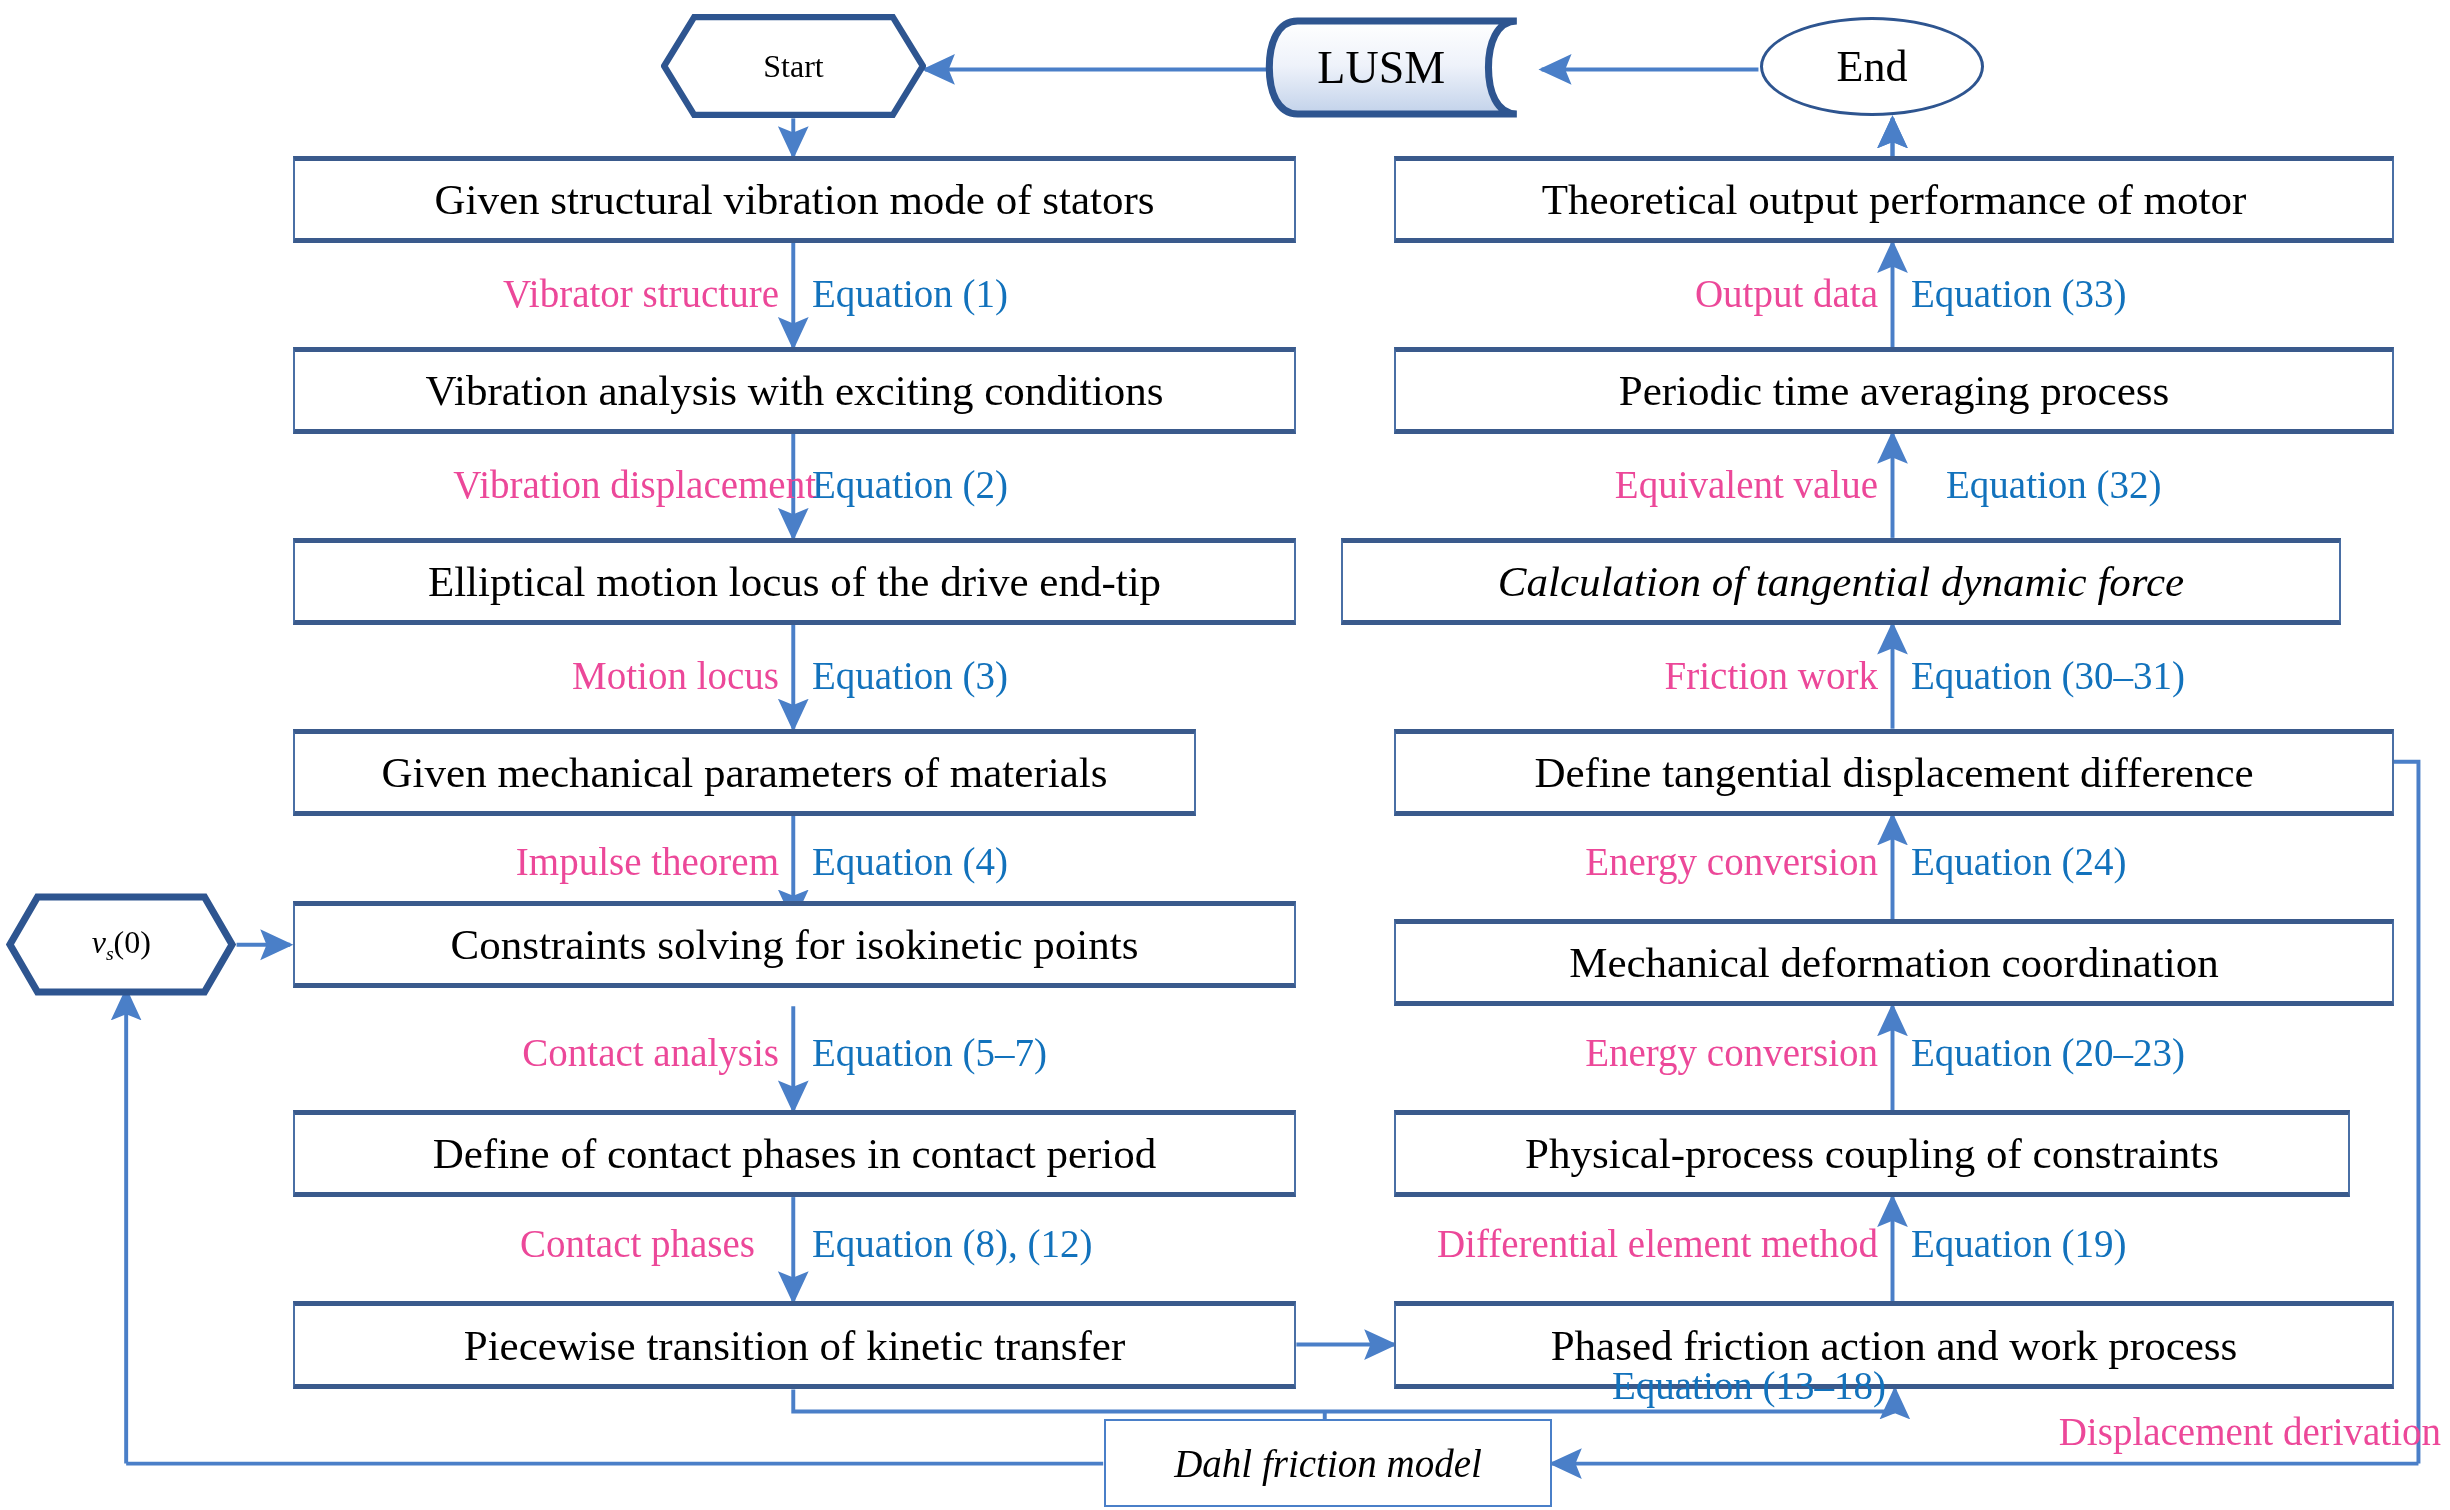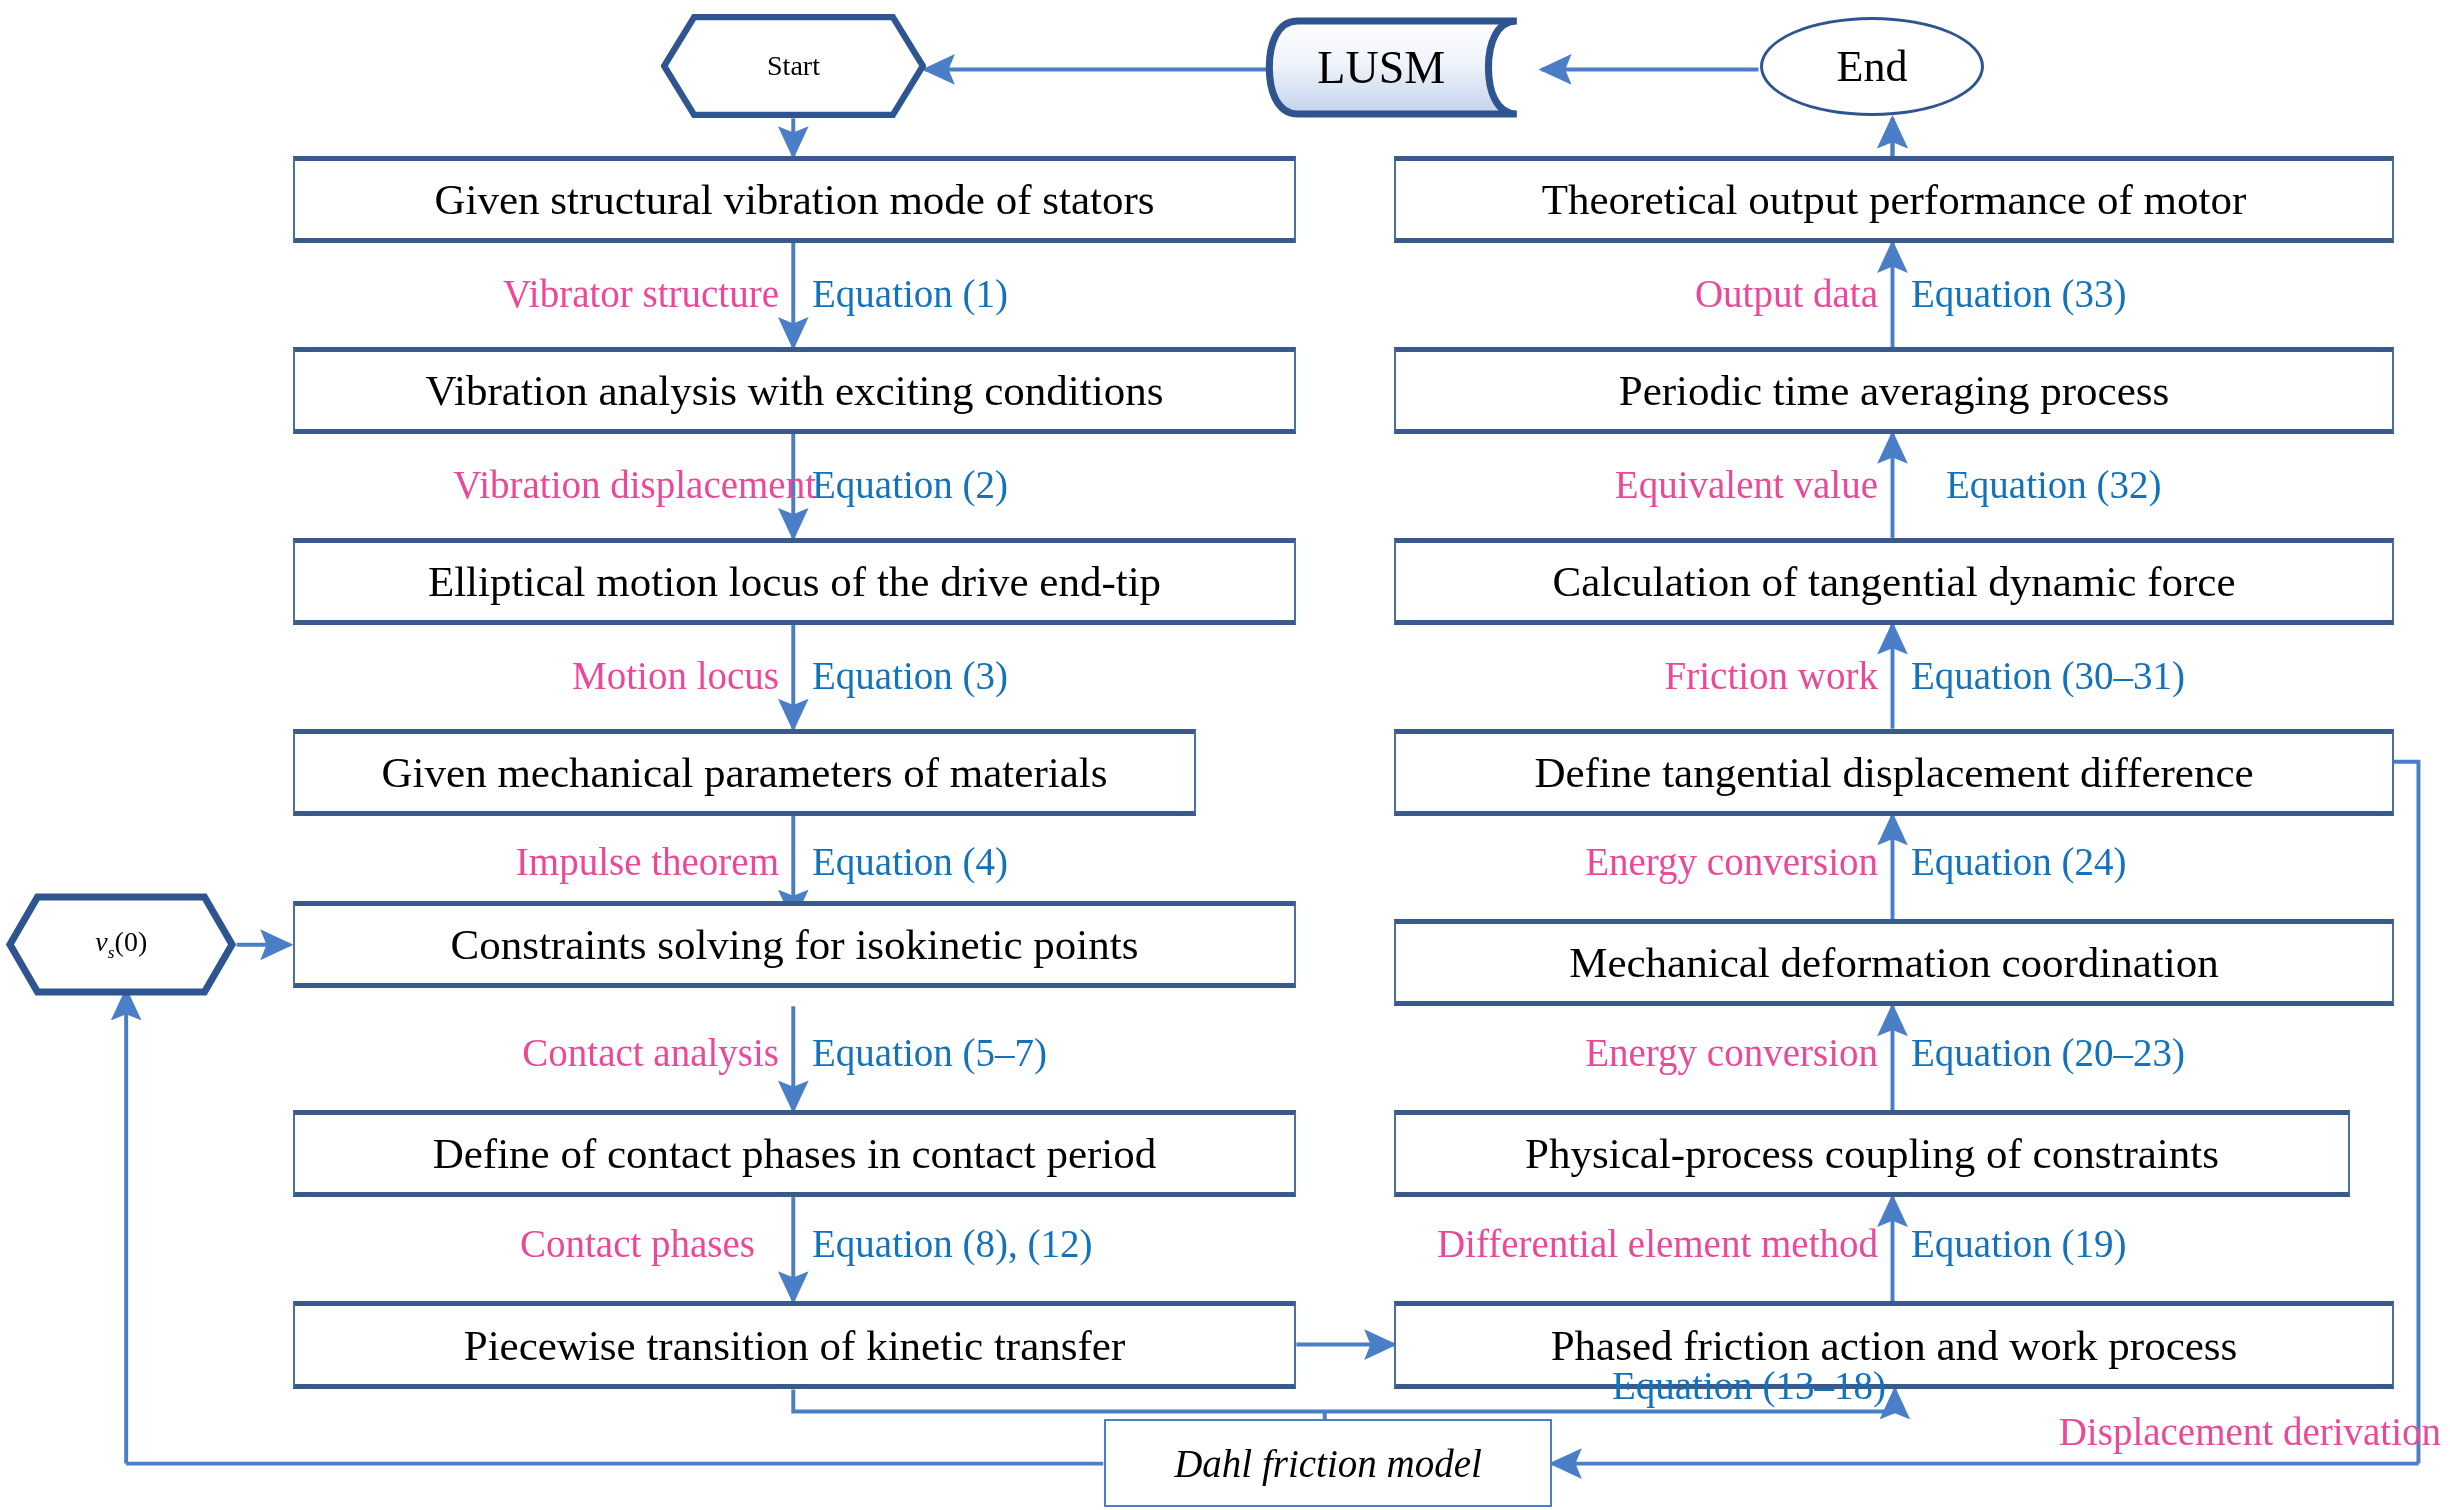--- a/index.html
+++ b/index.html
@@ -48,21 +48,21 @@
   }
 
   
   .hexshape {
     position: absolute;
     box-sizing: border-box;
     display: flex;
     align-items: center;
     justify-content: center;
     color: #000000;
-    font-size: 28px;
+    font-size: 32px;
     z-index: 3;
   }
   .hexshape svg {
     position: absolute;
     left: 0; top: 0;
     width: 100%; height: 100%;
   }
   .hexshape .lab {
     position: relative;
     z-index: 2;
@@ -246,21 +246,21 @@
   <div class="box" style="left:293px; top:1301px; width:1003px; height:88px;">
     <span>Piecewise transition of kinetic transfer</span>
   </div>
 
   <div class="box" style="left:1394px; top:156px; width:1000px; height:87px;">
     <span>Theoretical output performance of motor</span>
   </div>
   <div class="box" style="left:1394px; top:347px; width:1000px; height:87px;">
     <span>Periodic time averaging process</span>
   </div>
-  <div class="box" style="left:1394px; top:538px; width:1000px; height:87px;">
+  <div class="box" style="left:1341px; top:538px; width:1000px; height:87px;font-style:italic;">
     <span>Calculation of tangential dynamic force</span>
   </div>
   <div class="box" style="left:1394px; top:729px; width:1000px; height:87px;">
     <span>Define tangential displacement difference</span>
   </div>
   <div class="box" style="left:1394px; top:919px; width:1000px; height:87px;">
     <span>Mechanical deformation coordination</span>
   </div>
   <div class="box" style="left:1394px; top:1110px; width:956px; height:87px;">
     <span>Physical-process coupling of constraints</span>

